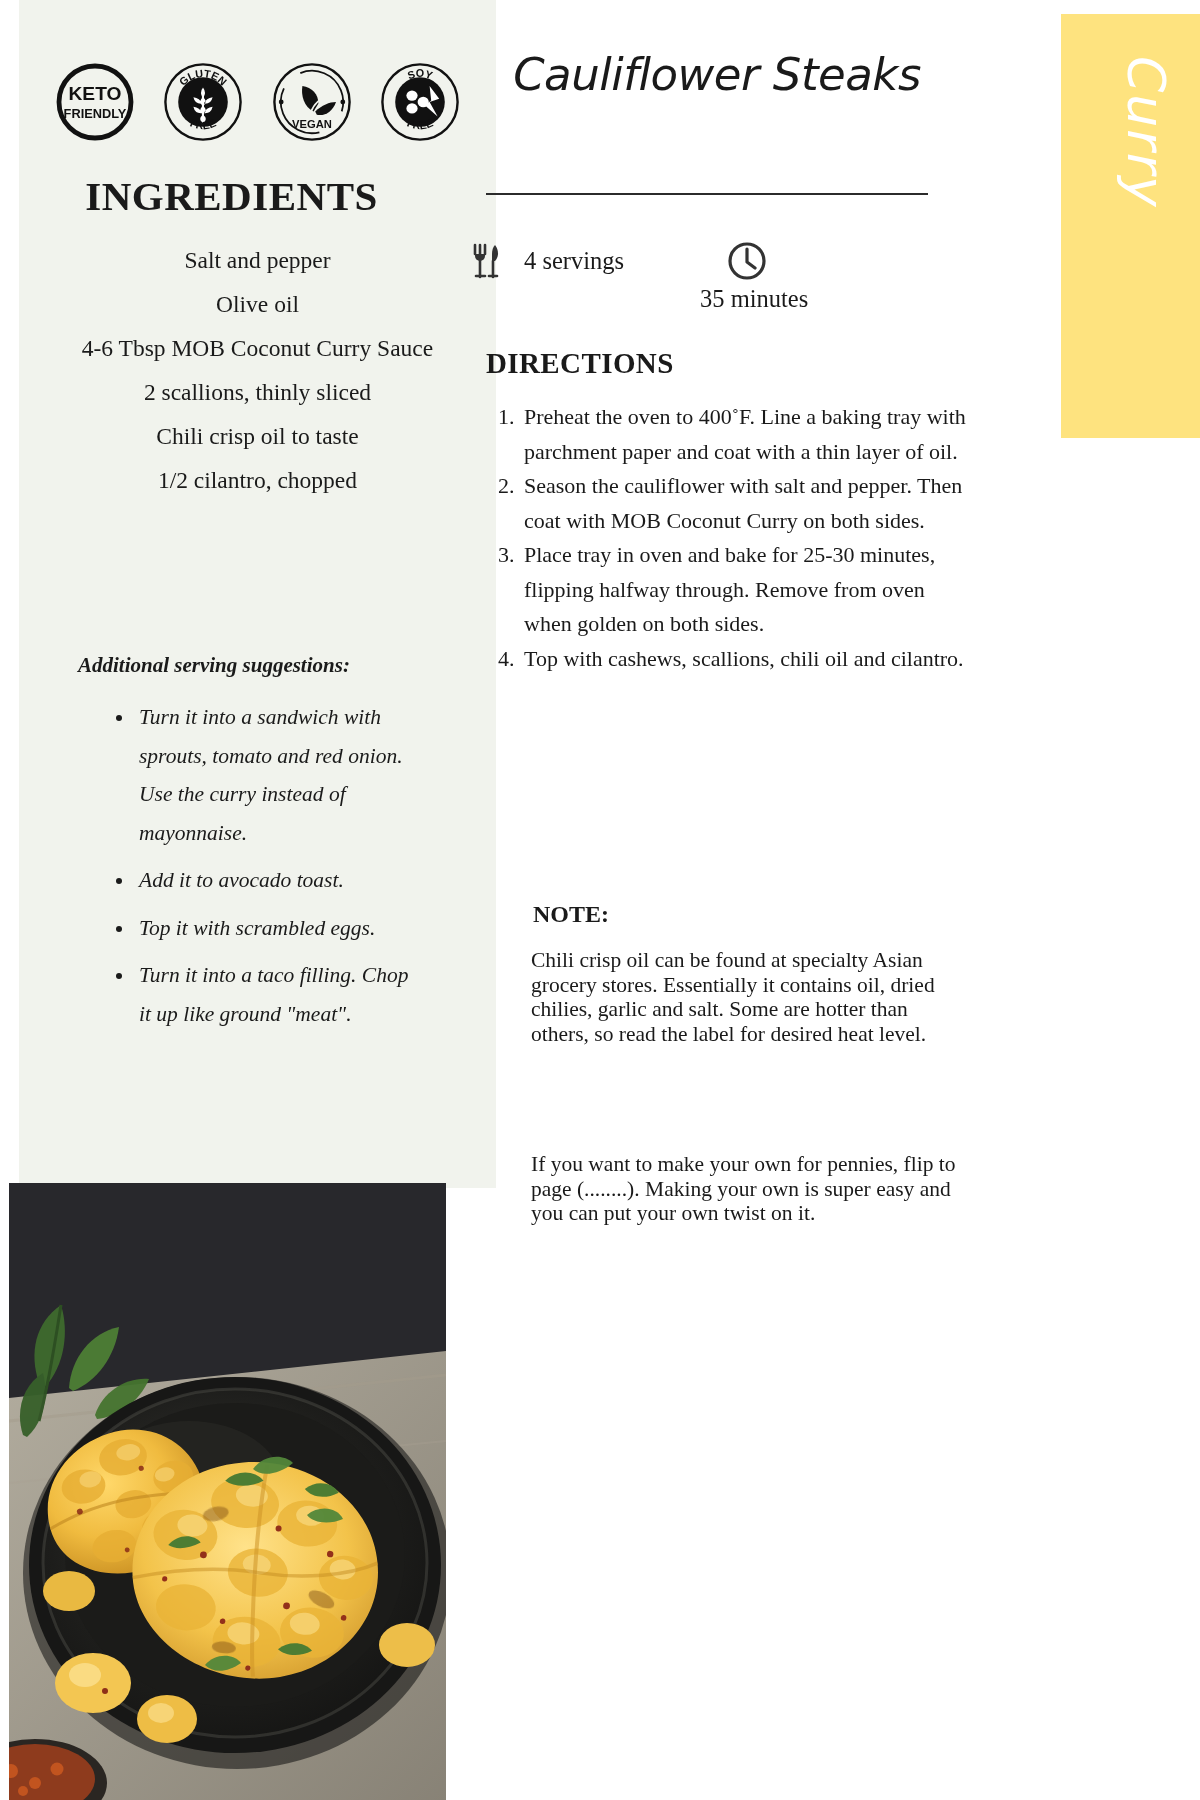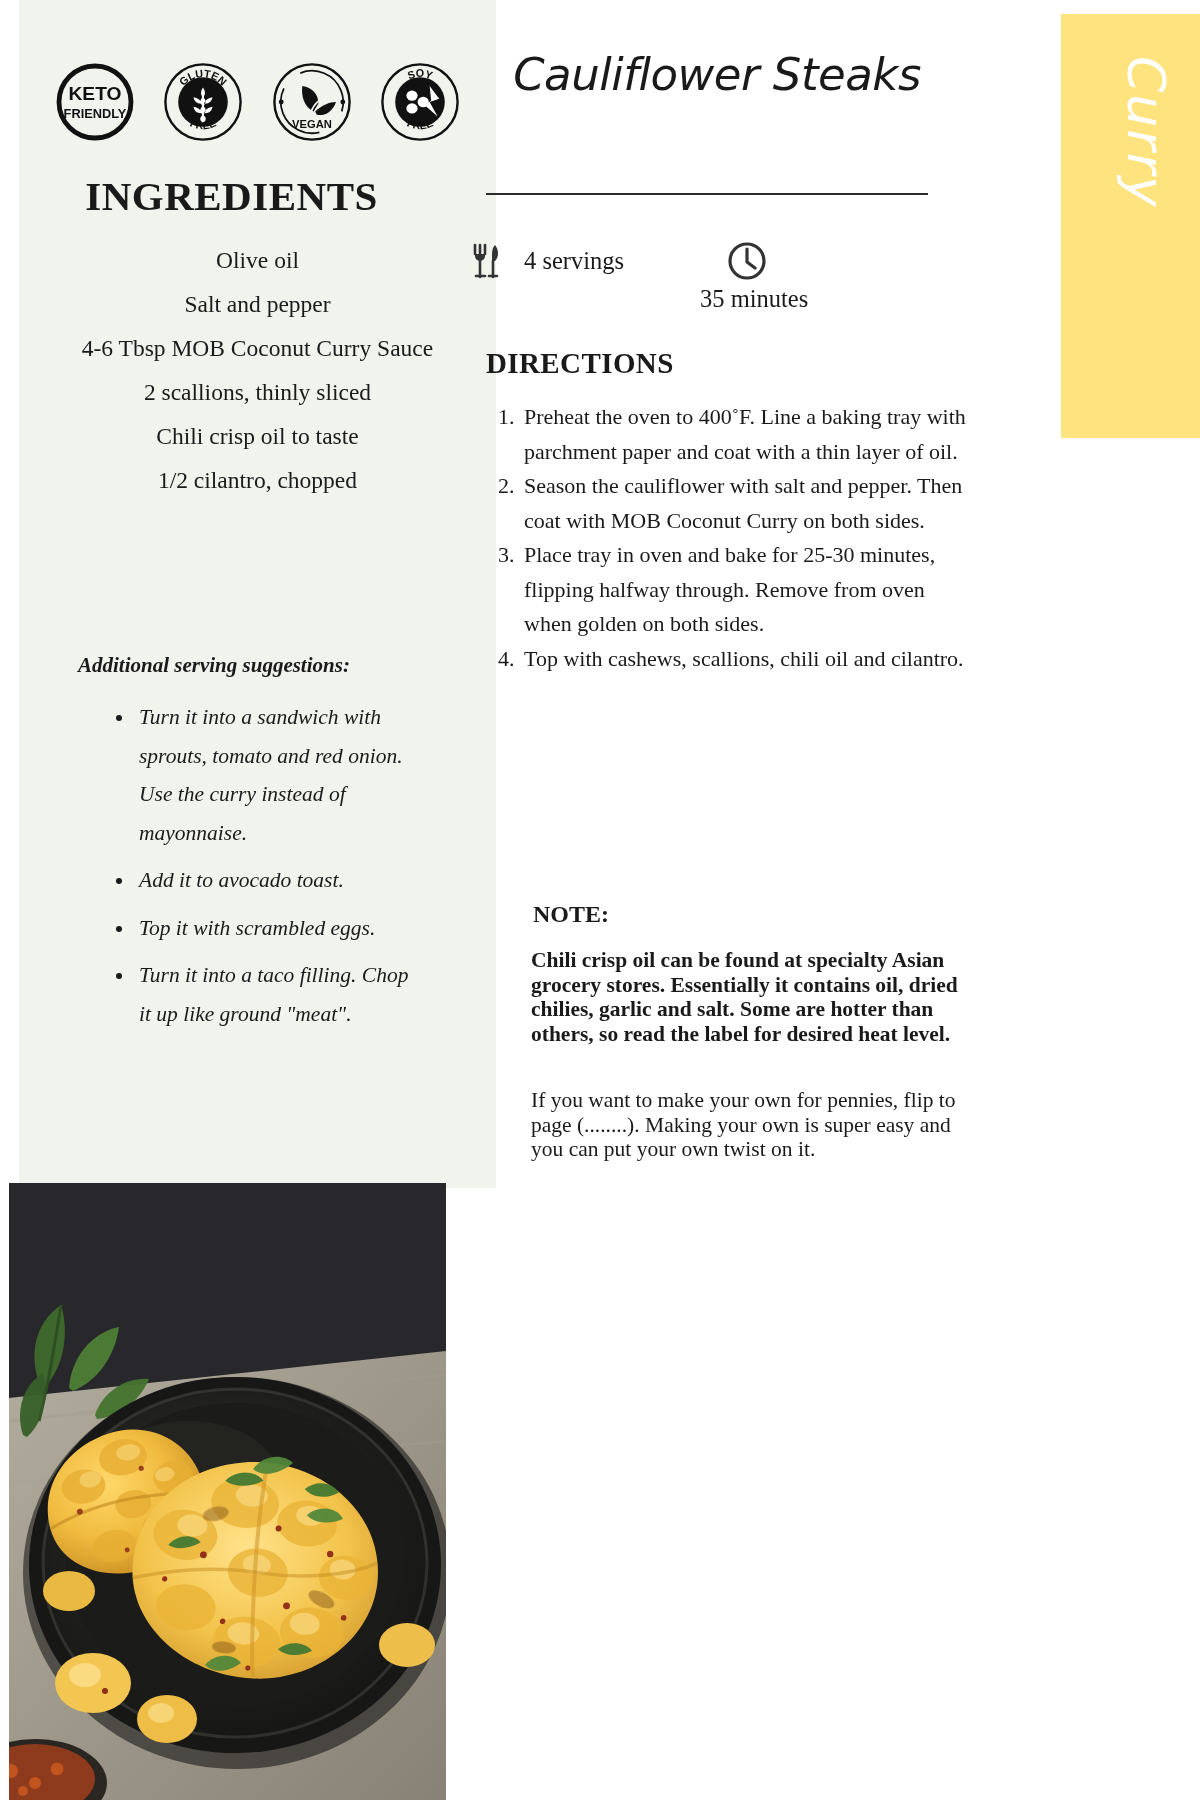--- a/index.html
+++ b/index.html
@@ -97,22 +97,22 @@
     margin-bottom:0; padding-left:4px;
   }
 
   #note-title{
     position:absolute; left:533px; top:901px; font-size:24px; font-weight:bold;
   }
   .note-para{
     position:absolute; left:531px; width:432px;
     font-size:21.5px; line-height:24.5px;
   }
-  #note-p1{ top:948px;font-weight:bold; }
-  #note-p2{ top:1088px; }
+  #note-p1{ top:948px; }
+  #note-p2{ top:1152px; }
 
   
   #photo{
     position:absolute; left:9px; top:1183px; width:437px; height:617px;
     overflow:hidden; background:#2b2b29;
   }
   #photo svg{ display:block; }
 </style>
 </head>
 <body>
@@ -179,22 +179,22 @@
         <textPath href="#sfBot" startOffset="50%" text-anchor="middle">FREE</textPath>
       </text>
     </svg>
   </div>
 
 </div>
 
 <div id="ingredients-title">INGREDIENTS</div>
 
 <ul id="ingredients-list">
+  <li>Salt and pepper</li>
   <li>Olive oil</li>
-  <li>Salt and pepper</li>
   <li>4-6 Tbsp MOB Coconut Curry Sauce</li>
   <li>2 scallions, thinly sliced</li>
   <li>Chili crisp oil to taste</li>
   <li>1/2 cilantro, chopped</li>
 </ul>
 
 <div id="suggestions-head">Additional serving suggestions:</div>
 
 <ul id="suggestions-list">
   <li>Turn it into a sandwich with sprouts, tomato and red onion. Use the curry instead of mayonnaise.</li>

